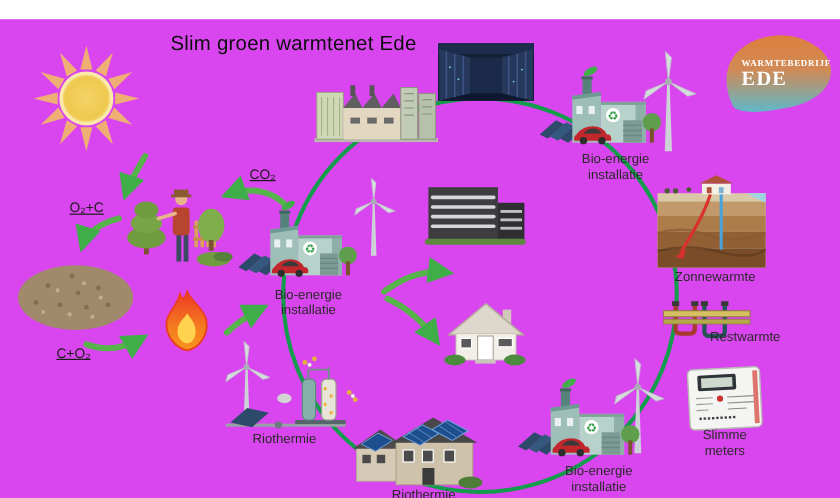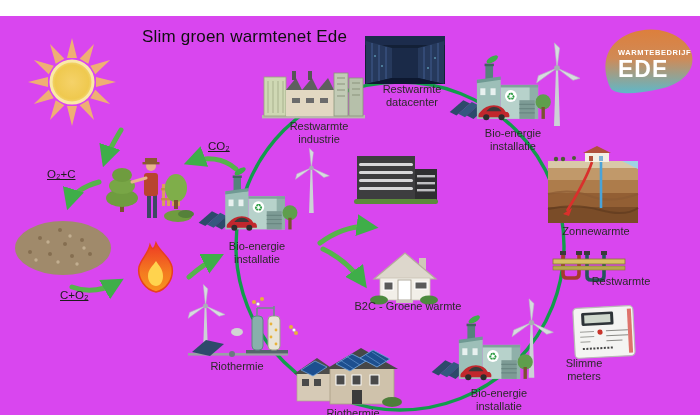--- a/index.html
+++ b/index.html
@@ -2,23 +2,23 @@
 <html><head>
 <meta charset="utf-8">
 <style>
   html,body{margin:0;padding:0;background:#fff;}
   #stage{position:relative;width:700px;height:415px;background:#d946ef;overflow:hidden;
          font-family:"Liberation Sans", sans-serif;margin-top:16px;}
   #bg{position:absolute;left:0;top:0;}
   .lbl{position:absolute;font-size:11px;line-height:1.18;color:#2a2a28;text-align:center;}
   .chem{position:absolute;font-size:11.5px;color:#1d1d1b;text-decoration:underline;}
   #title{position:absolute;left:142px;top:11px;font-size:17px;color:#0f0f0f;letter-spacing:.2px;}
-  #logo{position:absolute;left:601px;top:7px;width:96px;height:76px;}
+  #logo{position:absolute;left:601px;top:7px;width:96px;height:76px;font-family:Liberation Serif, serif;}
   #logo .t1{position:absolute;left:17px;top:25px;font-size:7.5px;font-weight:bold;color:#fff;letter-spacing:.6px;}
-  #logo .t2{position:absolute;left:17px;top:33px;font-size:23px;font-weight:bold;color:#fff;letter-spacing:1px;}
+  #logo .t2{position:absolute;left:17px;top:33px;font-size:17px;font-weight:bold;color:#fff;letter-spacing:1px;}
 </style>
 </head>
 <body>
 
 <div id="stage">
 
 <svg id="bg" width="700" height="415" viewBox="0 0 700 415">
   <defs>
     <marker id="ah" viewBox="0 0 10 10" refX="7" refY="5" markerWidth="4.4" markerHeight="4.4" orient="auto">
       <path d="M0 0 L10 5 L0 10 Z" fill="#3fae49"></path>
@@ -345,29 +345,26 @@
 
 <div id="title">Slim groen warmtenet Ede</div>
 <div id="logo">
   <svg width="96" height="76" viewBox="0 0 96 76">
     <path d="M10 66 C2 50 2 32 14 20 C26 8 48 3 66 9 C84 15 94 28 91 41 C88 55 72 64 54 67 C38 70 18 73 10 66 Z" fill="url(#logograd)"></path>
   </svg>
   <span class="t1">WARMTEBEDRIJF</span>
   <span class="t2">EDE</span>
 </div>
 
-<div class="lbl" style="left:366px;top:67px;width:92px">Restwarmte datacenter</div>
-<div class="lbl" style="left:276px;top:104px;width:86px">Restwarmte industrie</div>
 <div class="lbl" style="left:470px;top:111px;width:86px">Bio-energie installatie</div>
 <div class="lbl" style="left:546px;top:209px;width:100px">Zonnewarmte</div>
 <div class="lbl" style="left:589px;top:259px;width:64px">Restwarmte</div>
-<div class="lbl" style="left:552px;top:341px;width:64px">Slimme meters</div>
+<div class="lbl" style="left:572px;top:341px;width:64px">Slimme meters</div>
 <div class="lbl" style="left:456px;top:371px;width:86px">Bio-energie installatie</div>
 <div class="lbl" style="left:300px;top:391px;width:106px">Riothermie</div>
 <div class="lbl" style="left:192px;top:344px;width:90px">Riothermie</div>
 <div class="lbl" style="left:214px;top:224px;width:86px">Bio-energie installatie</div>
-<div class="lbl" style="left:344px;top:284px;width:128px">B2C - Groene warmte</div>
 
 <div class="chem" style="left:208px;top:124px">CO₂</div>
-<div class="chem" style="left:47px;top:152px">O₂+C</div>
-<div class="chem" style="left:60px;top:273px">C+O₂</div>
+<div class="chem" style="left:58px;top:152px">O₂+C</div>
+<div class="chem" style="left:47px;top:273px">C+O₂</div>
 
 </div>
 
 </body></html>

